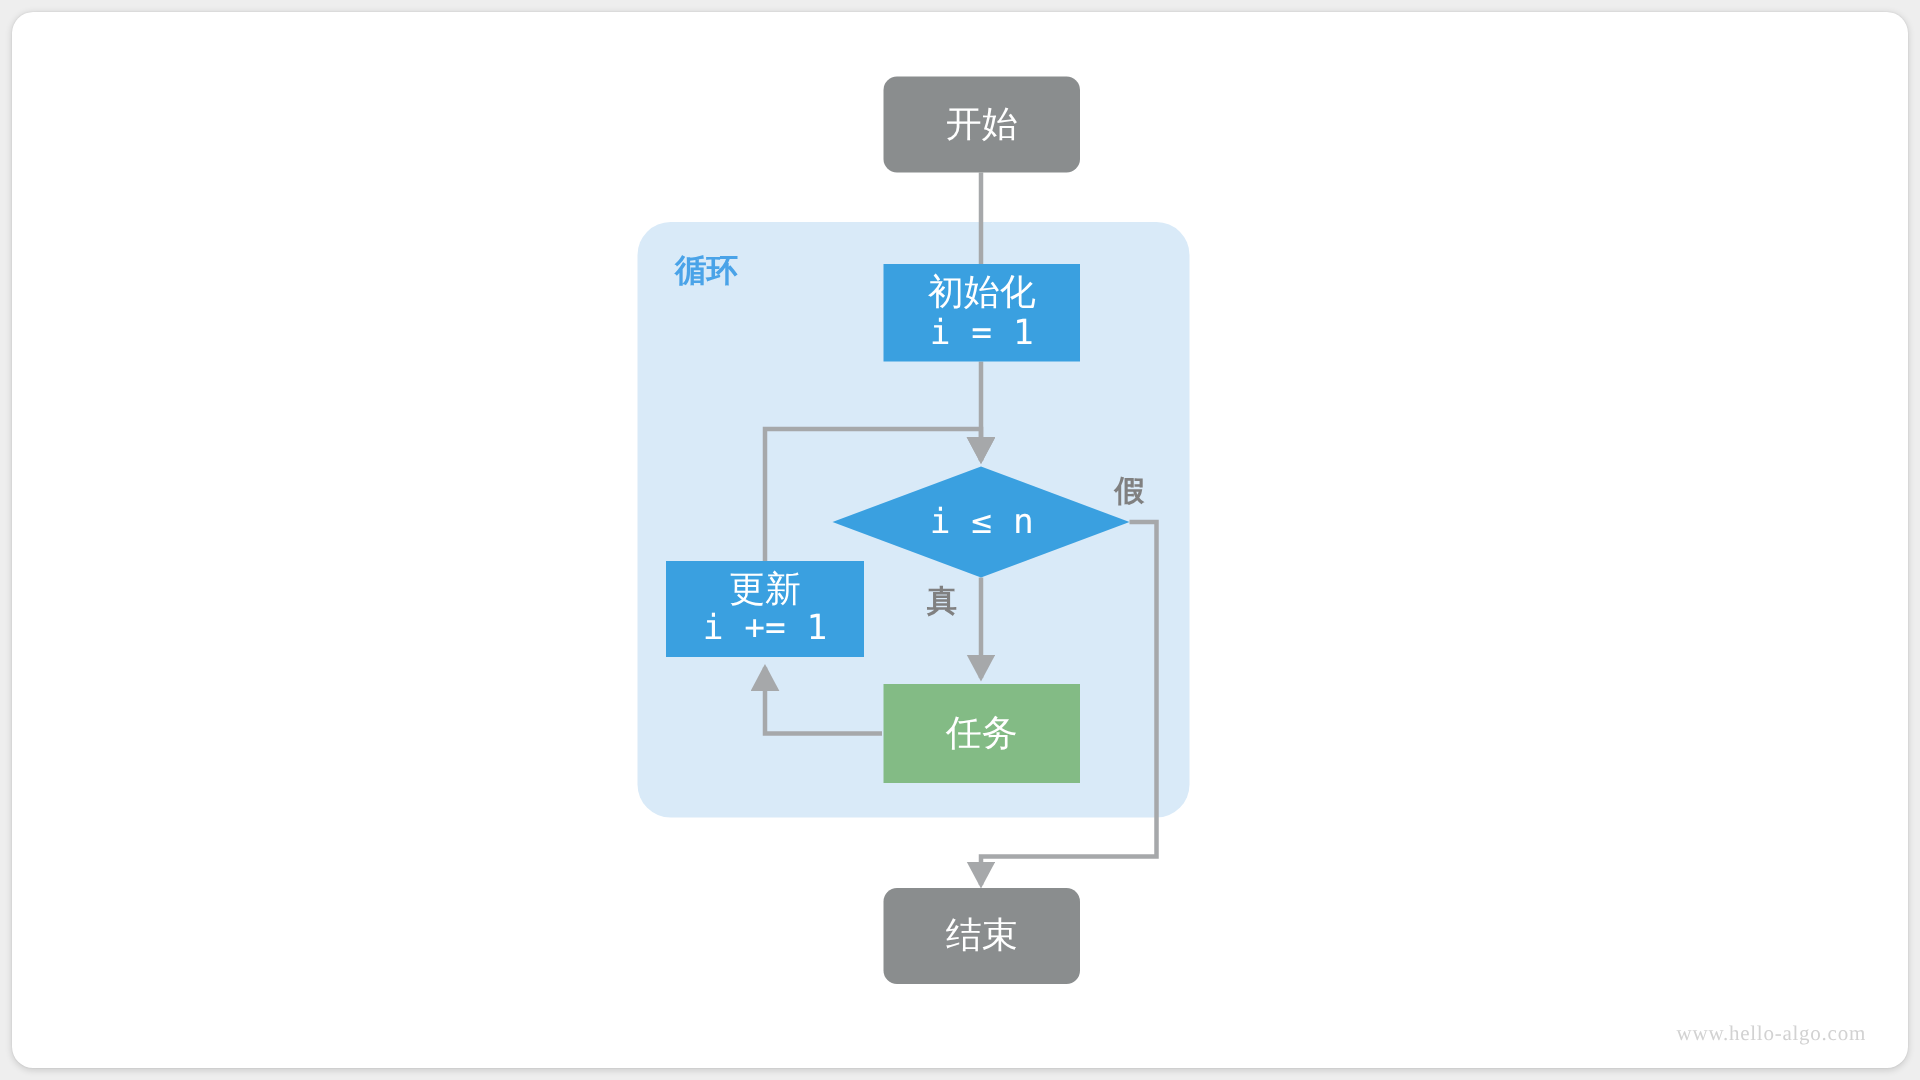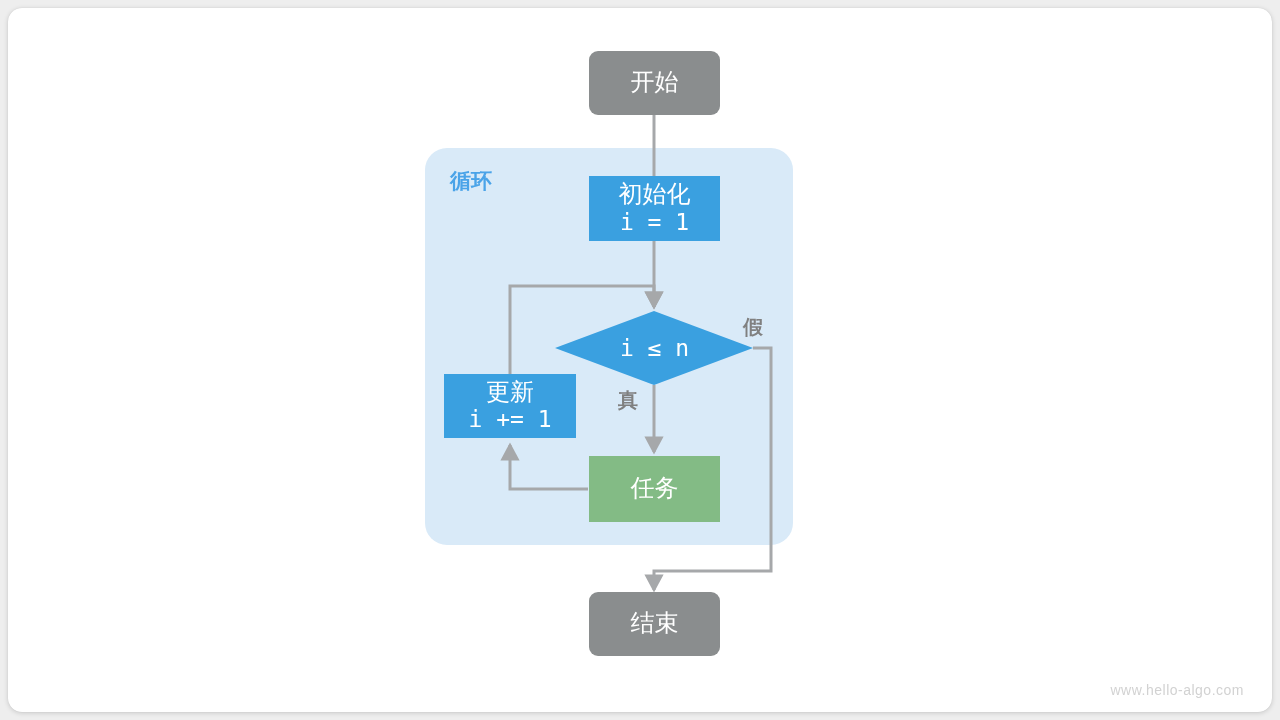--- a/index.html
+++ b/index.html
@@ -61,21 +61,21 @@
     fill: #4aa3e8;
     font-size: 21px;
     font-weight: bold;
     text-anchor: start;
     dominant-baseline: middle;
   }
   .watermark {
     position: absolute;
     right: 36px;
     bottom: 22px;
-    font-family: Liberation Sans, sans-serif;
+    font-family: Liberation Serif, serif;
     font-size: 14px;
     color: #d2d2d2;
     letter-spacing: 0.5px;
     white-space: nowrap;
   }
 </style>
 </head>
 <body>
 
 <div id="canvas">

